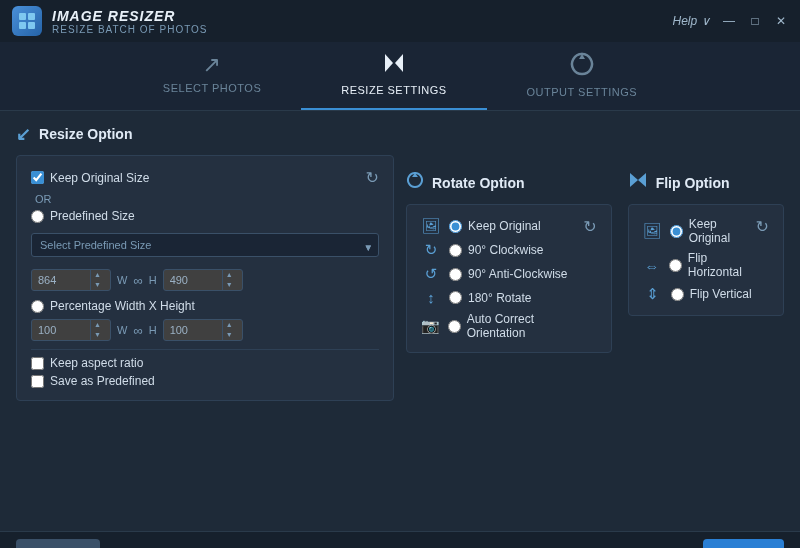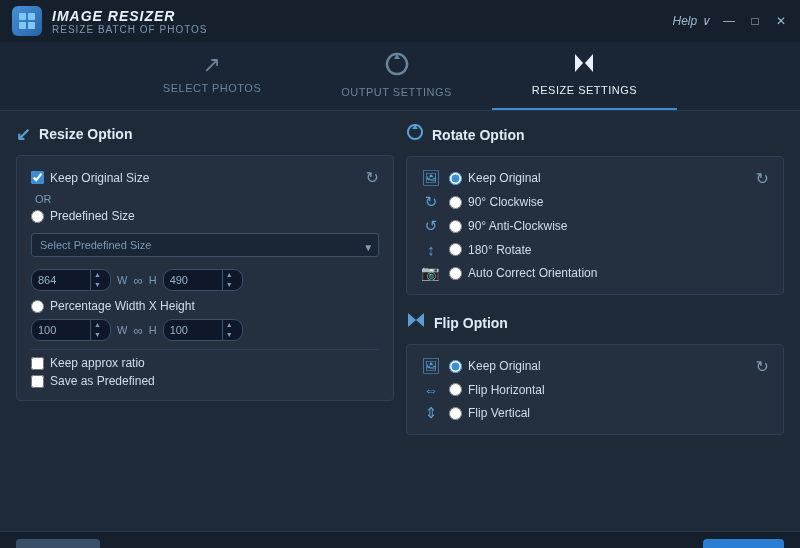--- a/index.html
+++ b/index.html
@@ -218,23 +218,23 @@
 
     .dim-row {
       display: flex;
       align-items: center;
       gap: 6px;
       margin: 4px 0 8px 0;
     }
     .dim-input-wrap {
       display: flex;
       align-items: center;
-      background: #0f172a;
+      background: #404040;
       border: 1px solid #3a5068;
-      border-radius: 9px;
+      border-radius: 3px;
       width: 80px;
     }
     .dim-input {
       background: transparent;
       border: none;
       color: #9ab0c4;
       font-size: 11px;
       padding: 4px 6px;
       width: 58px;
       outline: none;
@@ -264,22 +264,23 @@
       margin-top: 6px;
       display: flex;
       flex-direction: column;
       gap: 4px;
     }
 
     
     .right-panels {
       flex: 1;
       display: flex;
-      flex-direction: column;
+      flex-direction: row;
       gap: 16px;
+      margin-top: 48px;
     }
 
     .rotate-panel-box {
       background: #243040;
       border: 1px solid #2e4055;
       border-radius: 4px;
       padding: 12px 14px;
     }
     .rotate-options {
       display: flex;
@@ -384,37 +385,37 @@
     <div class="win-btn">□</div>
     <div class="win-btn">✕</div>
   </div>
 </div>
 
 <div class="step-nav">
   <div class="step-item">
     <span class="step-icon" style="font-size:22px; color:#6a8499;">↗</span>
     <span>SELECT PHOTOS</span>
   </div>
+  <div class="step-item active">
+    <span class="step-icon" style="font-size:22px; color:#e8f0f8;">
+      <svg width="26" height="22" viewBox="0 0 26 22" fill="none">
+        <polygon points="4,2 12,11 4,20" fill="#e8f0f8"></polygon>
+        <polygon points="22,2 14,11 22,20" fill="#e8f0f8"></polygon>
+      </svg>
+    </span>
+    <span>RESIZE SETTINGS</span>
+  </div>
   <div class="step-item">
     <span class="step-icon" style="font-size:22px; color:#6a8499;">
       <svg width="24" height="24" viewBox="0 0 24 24" fill="none">
         <path d="M12 2 A10 10 0 1 1 11.99 2" stroke="#6a8499" stroke-width="2.5" fill="none" stroke-linecap="round"></path>
         <path d="M12 2 L15 7 L9 7 Z" fill="#6a8499"></path>
       </svg>
     </span>
     <span>OUTPUT SETTINGS</span>
-  </div>
-  <div class="step-item active">
-    <span class="step-icon" style="font-size:22px; color:#e8f0f8;">
-      <svg width="26" height="22" viewBox="0 0 26 22" fill="none">
-        <polygon points="4,2 12,11 4,20" fill="#e8f0f8"></polygon>
-        <polygon points="22,2 14,11 22,20" fill="#e8f0f8"></polygon>
-      </svg>
-    </span>
-    <span>RESIZE SETTINGS</span>
   </div>
 </div>
 
 <div class="main-content">
 
   <div class="panel resize-panel">
     <div class="panel-title">
       <span class="panel-icon">↙</span>
       <span>Resize Option</span>
     </div>
@@ -486,21 +487,21 @@
             <span>▼</span>
           </div>
         </div>
       </div>
 
       <hr class="divider-line">
 
       <div class="bottom-checks">
         <label class="checkbox-label">
           <input type="checkbox" style="">
-          <span>Keep approx ratio</span>
+          <span>Keep aspect ratio</span>
         </label>
         <label class="checkbox-label">
           <input type="checkbox" style="">
           <span>Save as Predefined</span>
         </label>
       </div>
     </div>
   </div>
 
   <div class="right-panels">

